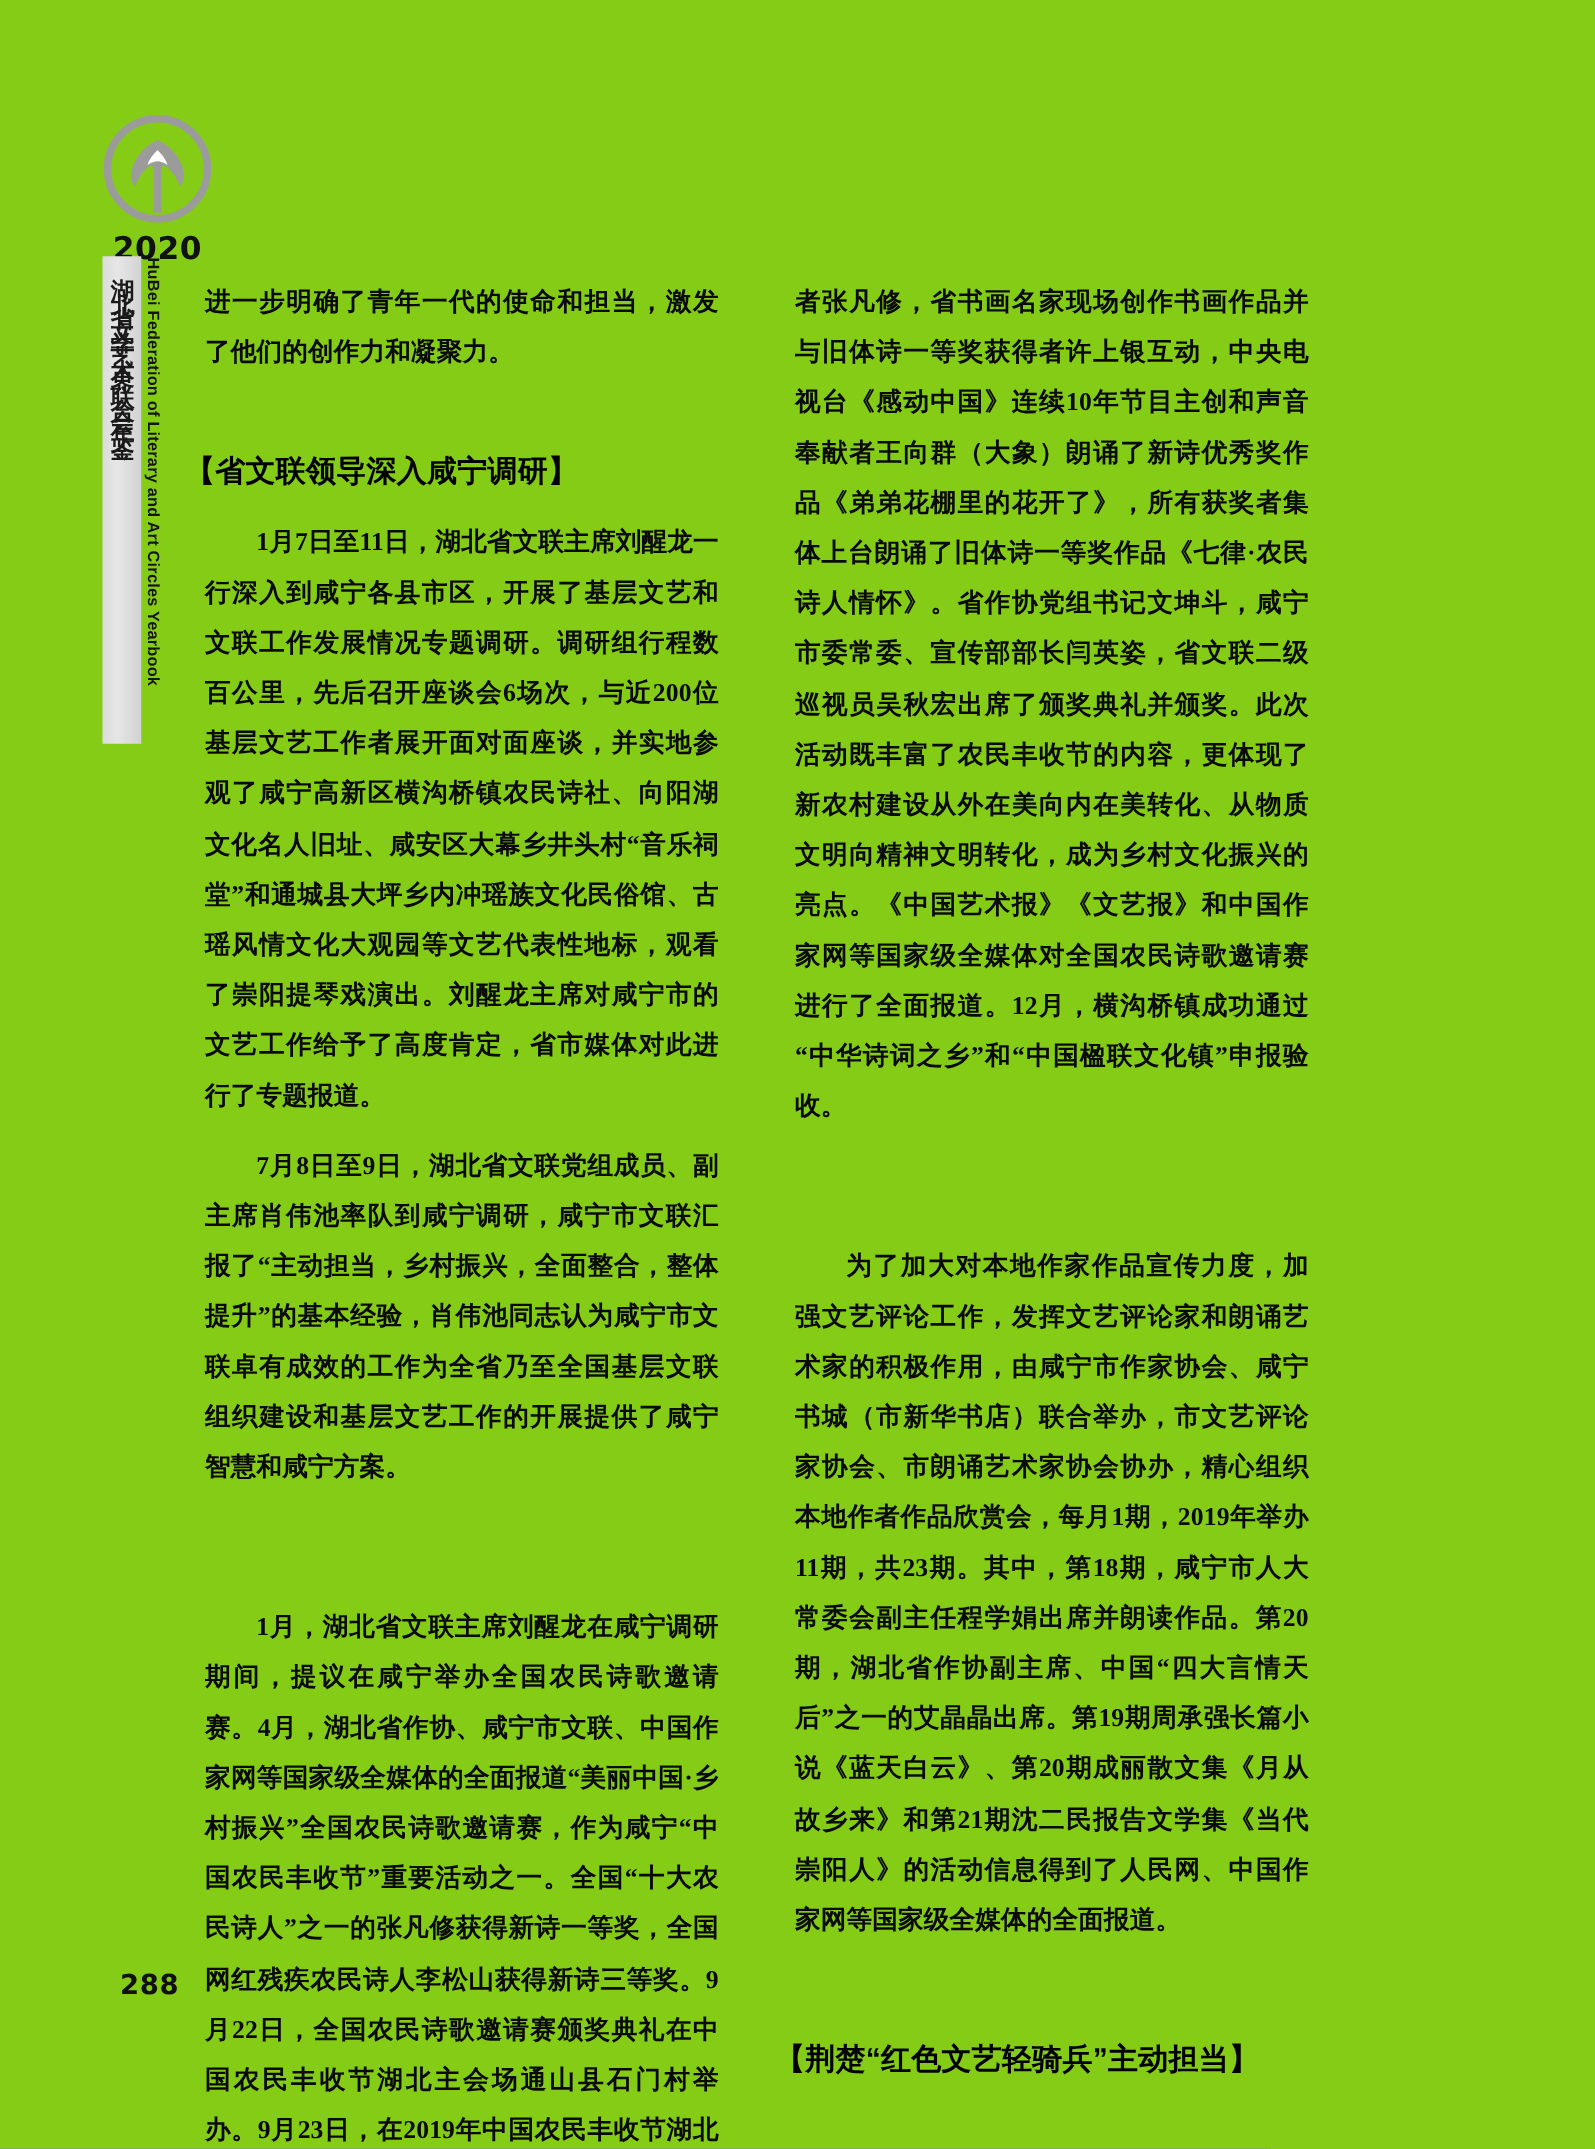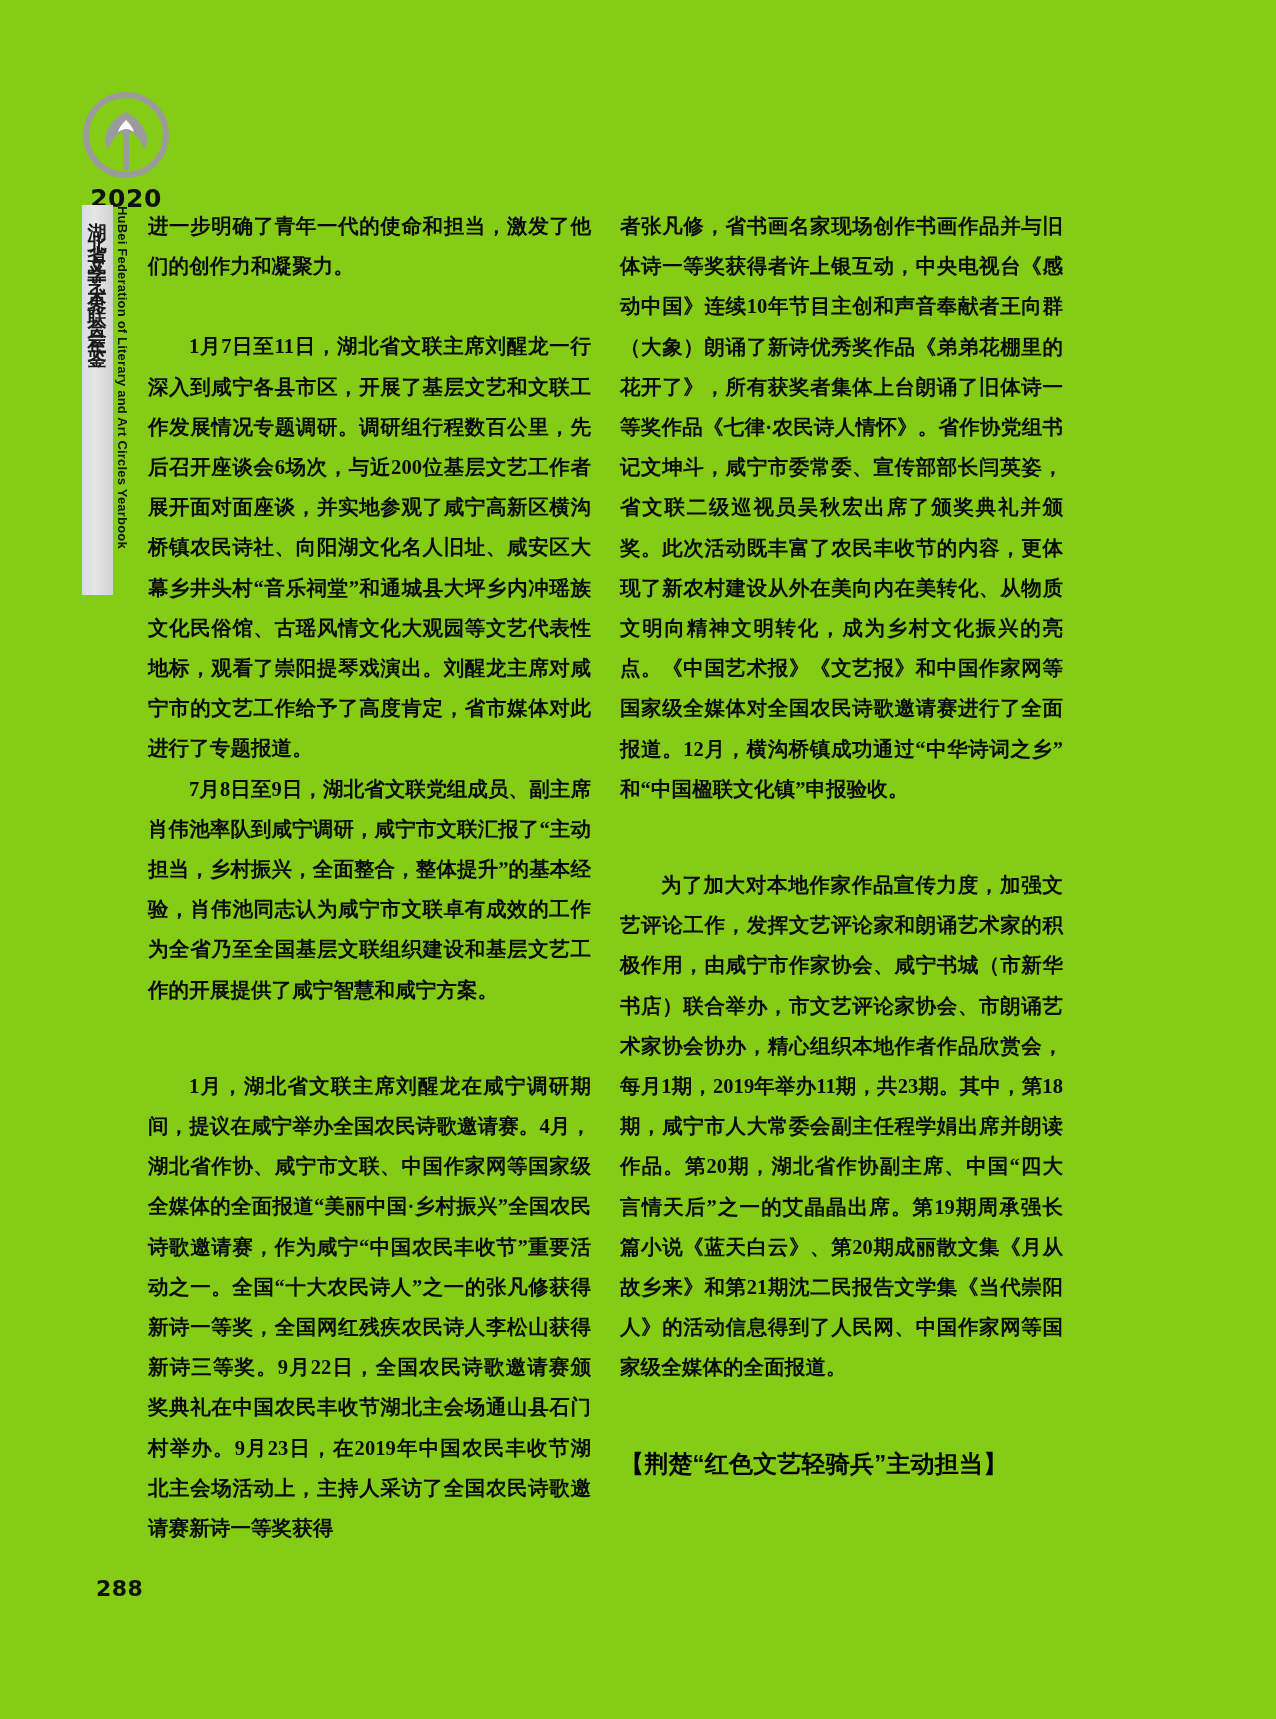--- a/index.html
+++ b/index.html
@@ -108,21 +108,21 @@
   
   .col {
     position: absolute;
     top: 206px;
     width: 443px;
   }
   .col-left  { left: 148px; }
   .col-right { left: 620px; }
 
   .para {
-    margin: 0;
+    margin: 16px;
     font-size: 20.5px;
     line-height: 40.2px;
     text-align: justify;
     text-justify: inter-ideograph;
     letter-spacing: 0.1px;
     font-weight: bold;
     font-family: "Liberation Serif", "DejaVu Serif", serif;
   }
   .para.indent { text-indent: 2em; }
 
@@ -171,20 +171,21 @@
     <div class="sidebar-cn">湖北省文学艺术界联合会年鉴</div>
     <div class="sidebar-en">HuBei Federation of Literary and Art Circles Yearbook</div>
   </div>
 
   <div class="col col-left">
 
     <p class="para">进一步明确了青年一代的使命和担当，激发了他们的创作力和凝聚力。</p>
 
     <div class="gap-md"></div>
 
+    <h2 class="heading">【省文联领导深入咸宁调研】</h2>
     <p class="para indent">1月7日至11日，湖北省文联主席刘醒龙一行深入到咸宁各县市区，开展了基层文艺和文联工作发展情况专题调研。调研组行程数百公里，先后召开座谈会6场次，与近200位基层文艺工作者展开面对面座谈，并实地参观了咸宁高新区横沟桥镇农民诗社、向阳湖文化名人旧址、咸安区大幕乡井头村“音乐祠堂”和通城县大坪乡内冲瑶族文化民俗馆、古瑶风情文化大观园等文艺代表性地标，观看了崇阳提琴戏演出。刘醒龙主席对咸宁市的文艺工作给予了高度肯定，省市媒体对此进行了专题报道。</p>
     <p class="para indent">7月8日至9日，湖北省文联党组成员、副主席肖伟池率队到咸宁调研，咸宁市文联汇报了“主动担当，乡村振兴，全面整合，整体提升”的基本经验，肖伟池同志认为咸宁市文联卓有成效的工作为全省乃至全国基层文联组织建设和基层文艺工作的开展提供了咸宁智慧和咸宁方案。</p>
 
     <div class="gap-lg"></div>
 
     <p class="para indent">1月，湖北省文联主席刘醒龙在咸宁调研期间，提议在咸宁举办全国农民诗歌邀请赛。4月，湖北省作协、咸宁市文联、中国作家网等国家级全媒体的全面报道“美丽中国·乡村振兴”全国农民诗歌邀请赛，作为咸宁“中国农民丰收节”重要活动之一。全国“十大农民诗人”之一的张凡修获得新诗一等奖，全国网红残疾农民诗人李松山获得新诗三等奖。9月22日，全国农民诗歌邀请赛颁奖典礼在中国农民丰收节湖北主会场通山县石门村举办。9月23日，在2019年中国农民丰收节湖北主会场活动上，主持人采访了全国农民诗歌邀请赛新诗一等奖获得</p>
   </div>
 
   <div class="col col-right">
 

